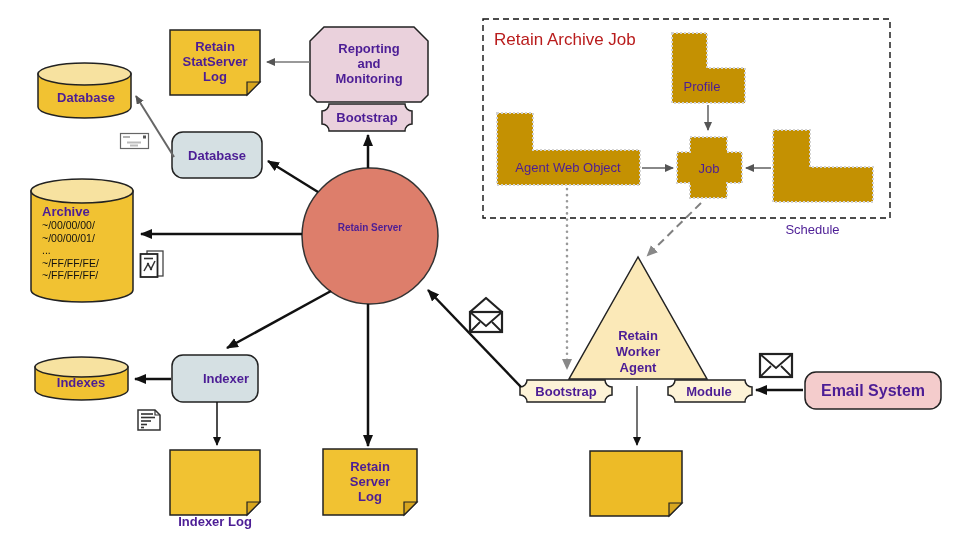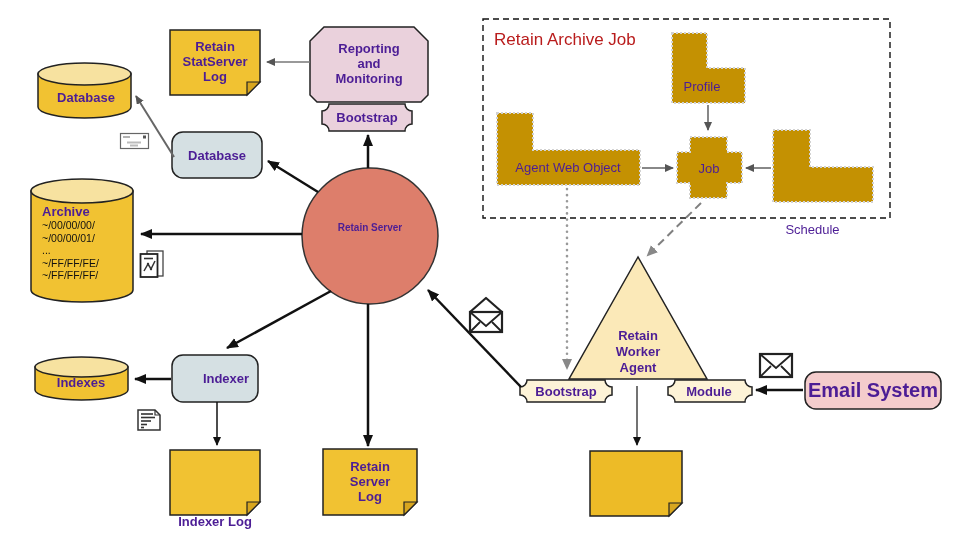--- a/index.html
+++ b/index.html
@@ -5,21 +5,21 @@
   html,body{margin:0;padding:0;background:#fff;}
   #stage{position:relative;width:960px;height:540px;background:#ffffff;overflow:hidden;
          font-family:"Liberation Sans",sans-serif;}
   #stage svg{position:absolute;left:0;top:0;}
   .lbl{position:absolute;font:700 13px/15px "Liberation Sans",sans-serif;color:#4c1d95;
        text-align:center;white-space:normal;}
   .reg{font-weight:400;}
   .title{font:400 17px/20px "Liberation Sans",sans-serif;text-align:left;color:#b91c1c;}
   .paths{position:absolute;font:400 10.5px/12.6px "Liberation Sans",sans-serif;color:#111;
          text-align:left;}
-  .big{font-size:20px;line-height:17px;}
+  .big{font-size:16px;line-height:17px;}
   .srv{font-size:10px;line-height:17px;}
 </style>
 </head>
 <body>
 
 <div id="stage">
 
 <svg width="960" height="540" viewBox="0 0 960 540">
   <defs>
     <marker id="mA" markerUnits="userSpaceOnUse" markerWidth="14" markerHeight="12" refX="11" refY="5" orient="auto">

